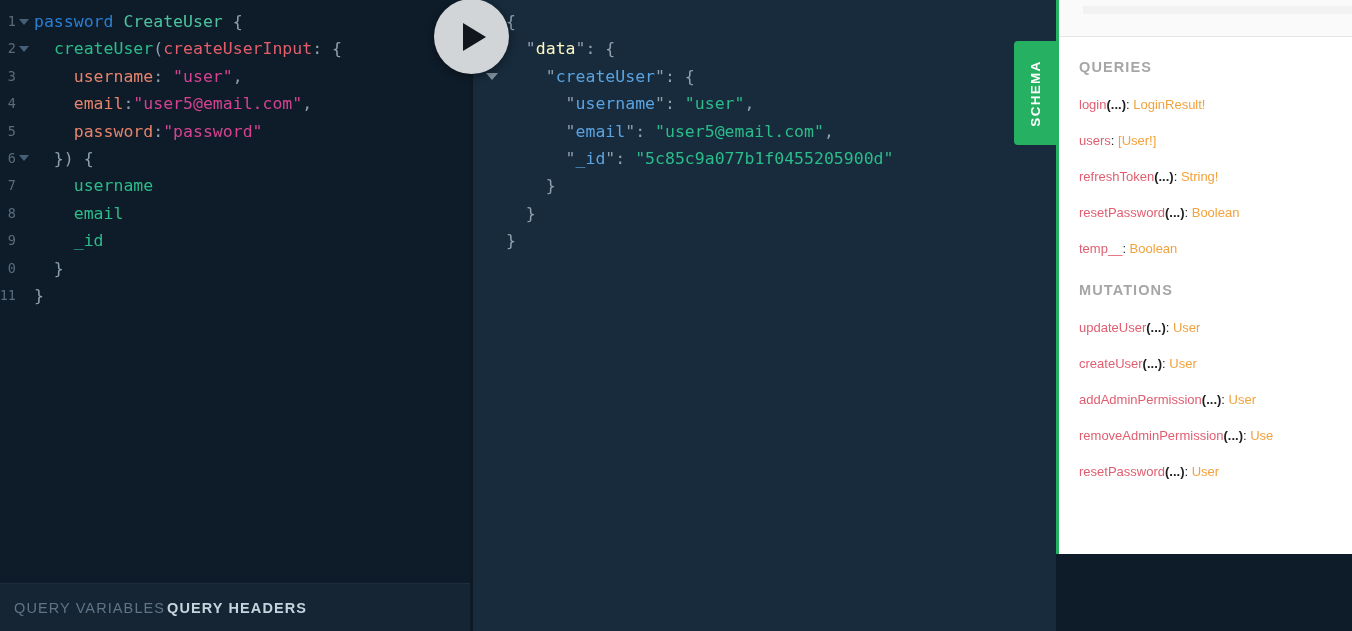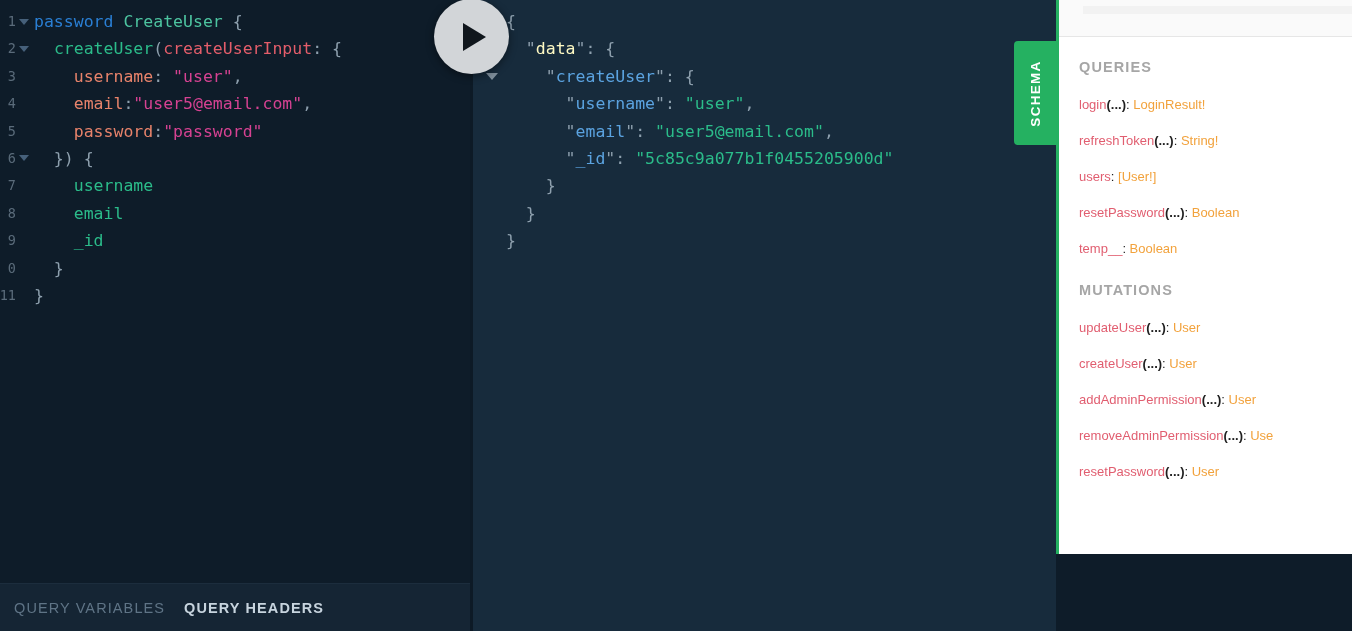--- a/index.html
+++ b/index.html
@@ -74,21 +74,21 @@
   
   .var-bar {
     position: absolute;
     left: 0; bottom: 0;
     width: 470px; height: 48px;
     background: #152534;
     border-top: 1px solid #1c2d3d;
     display: flex;
     align-items: center;
     padding-left: 14px;
-    gap: 19px;
+    gap: 2px;
   }
   .var-tab {
     font-family: "Liberation Sans", sans-serif;
     font-size: 14.5px;
     letter-spacing: 1.1px;
     color: #5f7486;
   }
   .var-tab.active { color: #c7d4de; font-weight: bold; }
 
   
@@ -259,22 +259,22 @@
   </div>
 
   <div class="docs-pane">
     <div class="docs-header">
       <div class="docs-header-stripe"></div>
     </div>
     <div class="docs-body">
       <div class="docs-section-title">QUERIES</div>
       <div id="queries-list">
           <div class="docs-entry"><span class="d-name">login</span><span class="d-args">(...)</span><span class="d-colon">: </span><span class="d-type">LoginResult!</span></div>
+          <div class="docs-entry"><span class="d-name">users</span><span class="d-colon">: </span><span class="d-type">[User!]</span></div>
           <div class="docs-entry"><span class="d-name">refreshToken</span><span class="d-args">(...)</span><span class="d-colon">: </span><span class="d-type">String!</span></div>
-          <div class="docs-entry"><span class="d-name">users</span><span class="d-colon">: </span><span class="d-type">[User!]</span></div>
           <div class="docs-entry"><span class="d-name">resetPassword</span><span class="d-args">(...)</span><span class="d-colon">: </span><span class="d-type">Boolean</span></div>
           <div class="docs-entry"><span class="d-name">temp__</span><span class="d-colon">: </span><span class="d-type">Boolean</span></div>
         </div>
 
       <div class="docs-section-title second">MUTATIONS</div>
       <div id="mutations-list">
           <div class="docs-entry"><span class="d-name">updateUser</span><span class="d-args">(...)</span><span class="d-colon">: </span><span class="d-type">User</span></div>
           <div class="docs-entry"><span class="d-name">createUser</span><span class="d-args">(...)</span><span class="d-colon">: </span><span class="d-type">User</span></div>
           <div class="docs-entry"><span class="d-name">addAdminPermission</span><span class="d-args">(...)</span><span class="d-colon">: </span><span class="d-type">User</span></div>
           <div class="docs-entry"><span class="d-name">removeAdminPermission</span><span class="d-args">(...)</span><span class="d-colon">: </span><span class="d-type">Use</span></div>

